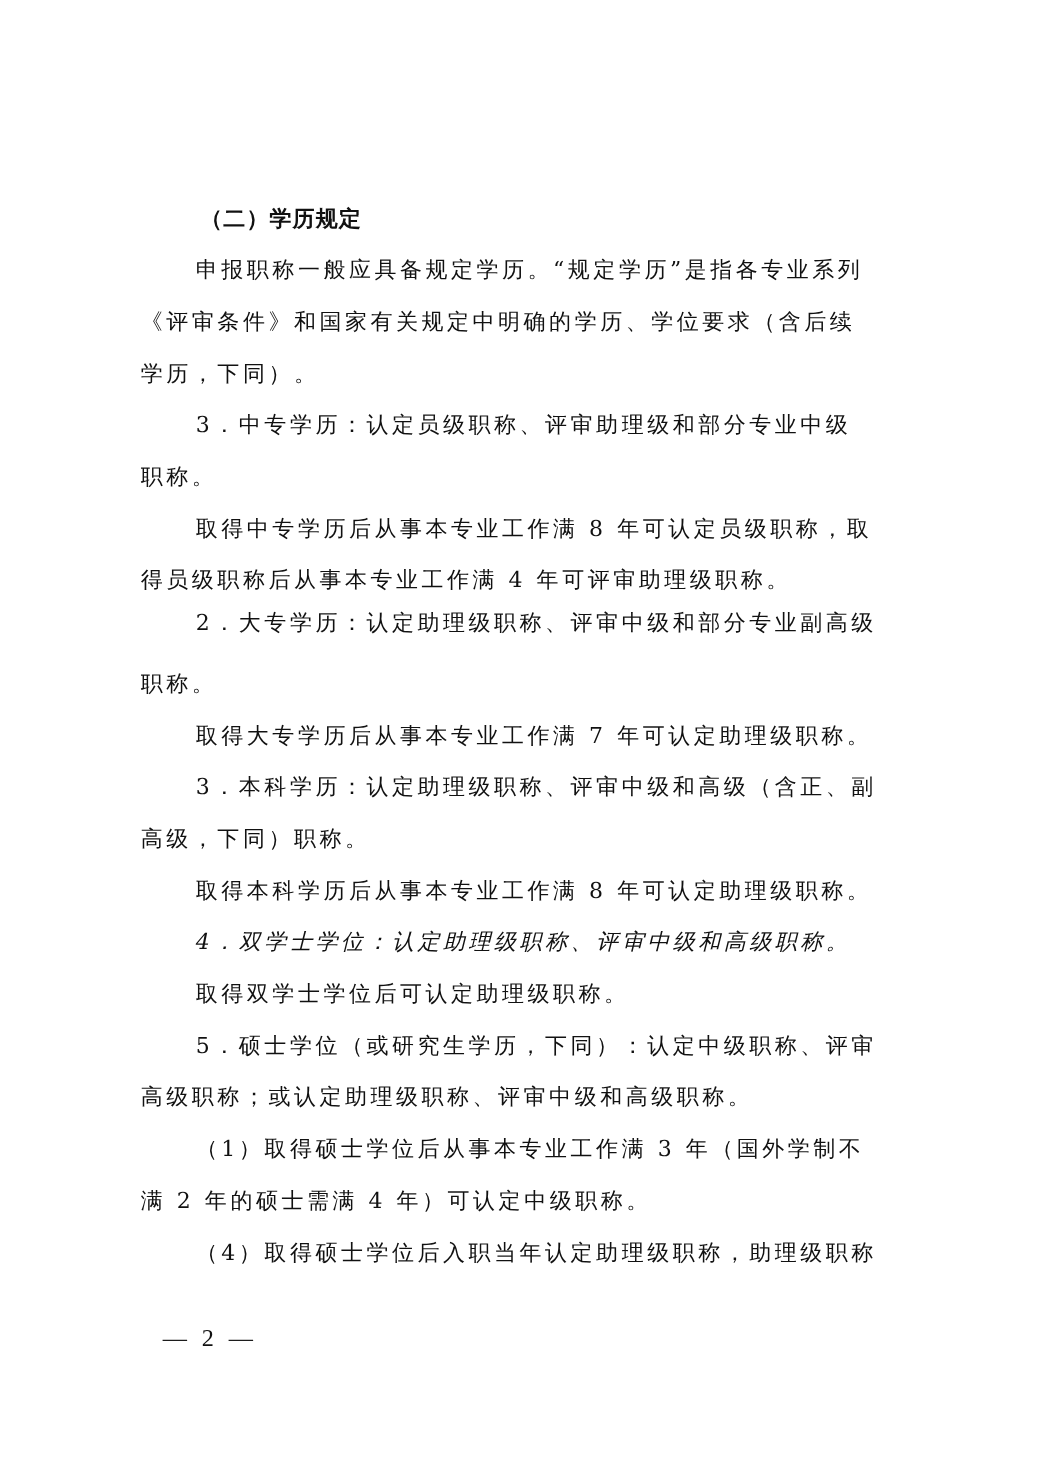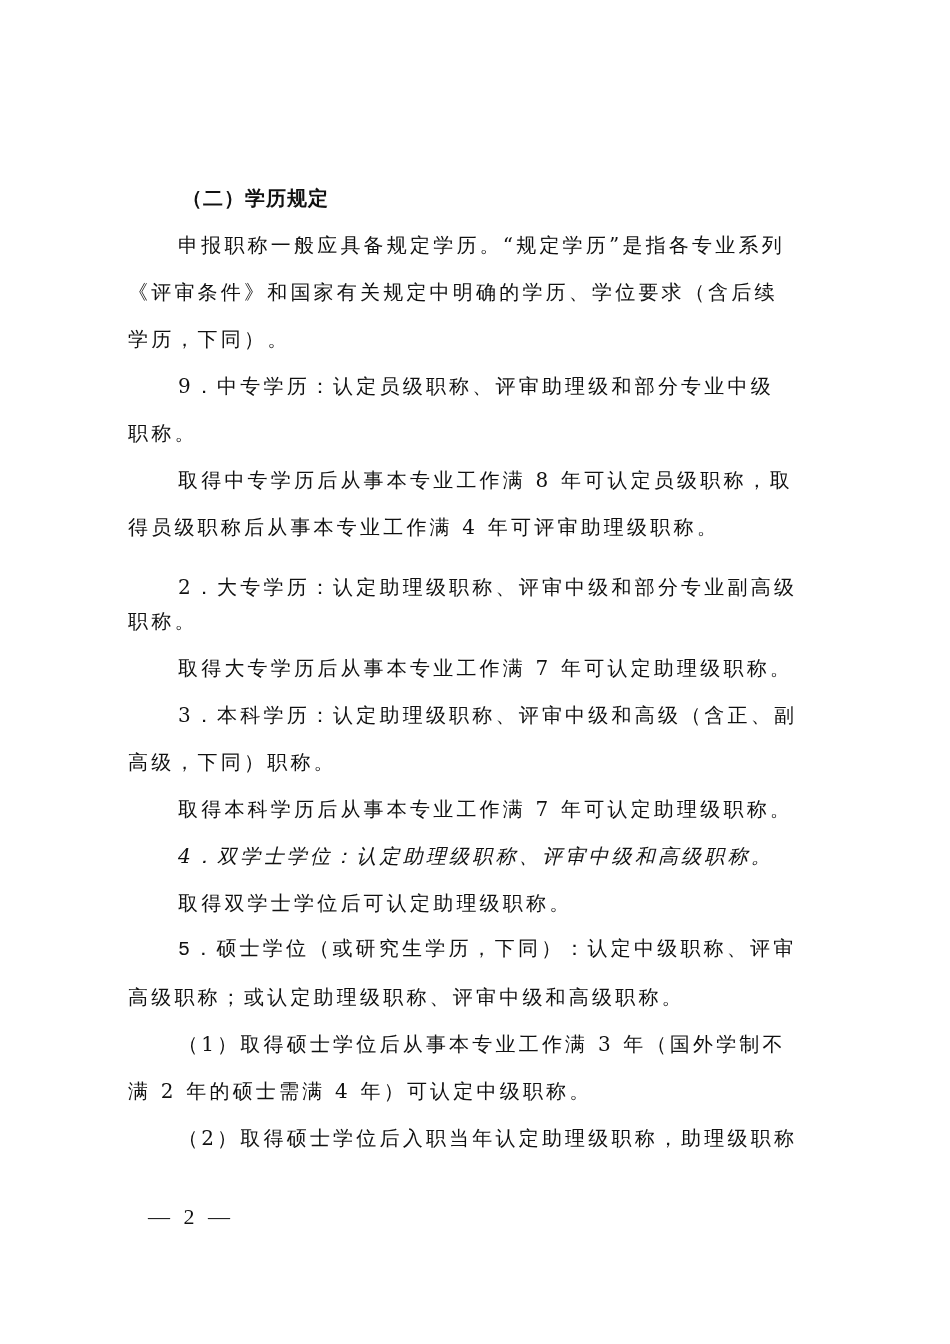--- a/index.html
+++ b/index.html
@@ -49,42 +49,42 @@
 </head>
 <body>
 
 <div class="page-content">
   <div class="line heading" style="top:0px;">（二）学历规定</div>
 
   <div class="line indent" style="top:47px;">申报职称一般应具备规定学历。“规定学历”是指各专业系列</div>
   <div class="line" style="top:94px;">《评审条件》和国家有关规定中明确的学历、学位要求（含后续</div>
   <div class="line" style="top:141px;">学历，下同）。</div>
 
-  <div class="line indent" style="top:188px;">9．中专学历：认定员级职称、评审助理级和部分专业中级</div>
+  <div class="line indent" style="top:188px;">3．中专学历：认定员级职称、评审助理级和部分专业中级</div>
   <div class="line" style="top:235px;">职称。</div>
 
   <div class="line indent" style="top:282px;">取得中专学历后从事本专业工作满 8 年可认定员级职称，取</div>
   <div class="line" style="top:329px;">得员级职称后从事本专业工作满 4 年可评审助理级职称。</div>
 
-  <div class="line indent" style="top:389px;">2．大专学历：认定助理级职称、评审中级和部分专业副高级</div>
+  <div class="line indent" style="top:368px;">2．大专学历：认定助理级职称、评审中级和部分专业副高级</div>
   <div class="line" style="top:423px;">职称。</div>
 
   <div class="line indent" style="top:470px;">取得大专学历后从事本专业工作满 7 年可认定助理级职称。</div>
 
   <div class="line indent" style="top:517px;">3．本科学历：认定助理级职称、评审中级和高级（含正、副</div>
   <div class="line" style="top:564px;">高级，下同）职称。</div>
 
-  <div class="line indent" style="top:611px;">取得本科学历后从事本专业工作满 7 年可认定助理级职称。</div>
+  <div class="line indent" style="top:611px;">取得本科学历后从事本专业工作满 8 年可认定助理级职称。</div>
 
   <div class="line indent" style="top:658px;font-style:italic;">4．双学士学位：认定助理级职称、评审中级和高级职称。</div>
 
   <div class="line indent" style="top:705px;">取得双学士学位后可认定助理级职称。</div>
 
-  <div class="line indent" style="top:752px;font-family:Liberation Mono, monospace;">5．硕士学位（或研究生学历，下同）：认定中级职称、评审</div>
+  <div class="line indent" style="top:752px;">5．硕士学位（或研究生学历，下同）：认定中级职称、评审</div>
   <div class="line" style="top:799px;">高级职称；或认定助理级职称、评审中级和高级职称。</div>
 
   <div class="line indent" style="top:846px;">（1）取得硕士学位后从事本专业工作满 3 年（国外学制不</div>
   <div class="line" style="top:893px;">满 2 年的硕士需满 4 年）可认定中级职称。</div>
 
-  <div class="line indent" style="top:940px;">（2）取得硕士学位后入职当年认定助理级职称，助理级职称</div>
+  <div class="line indent" style="top:940px;">（4）取得硕士学位后入职当年认定助理级职称，助理级职称</div>
 </div>
 
 <div class="footer">— 2 —</div>
 
 </body></html>

